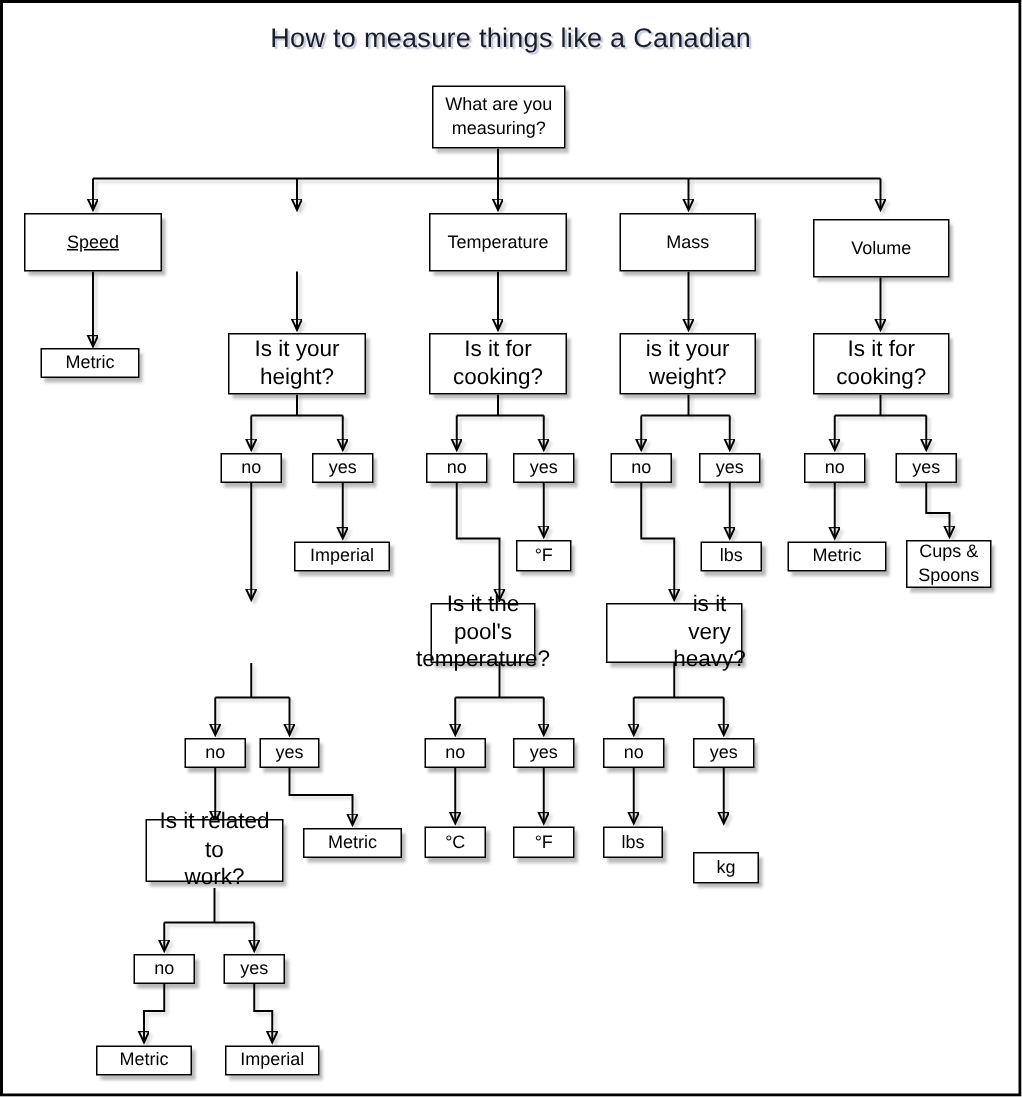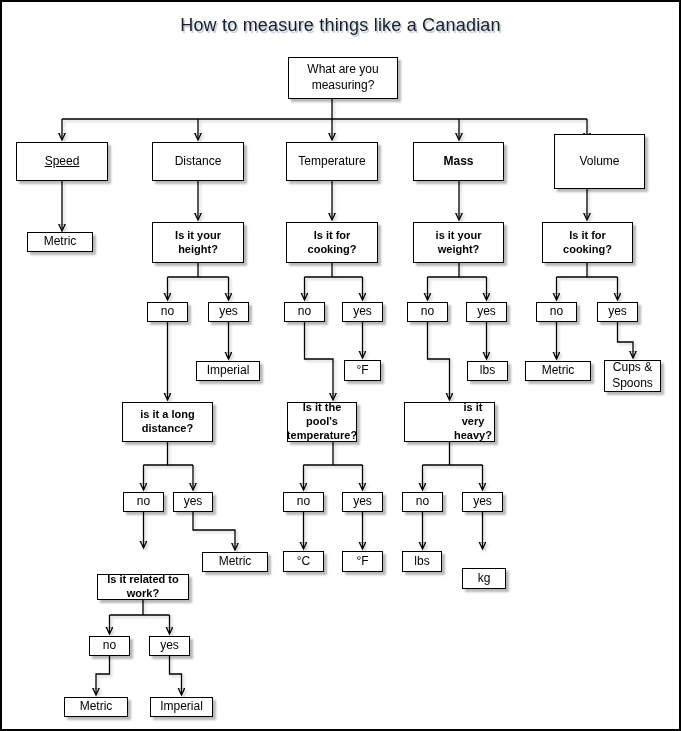--- a/index.html
+++ b/index.html
@@ -15,21 +15,21 @@
   .edges{position:absolute;left:0;top:0;width:681px;height:731px;
     filter:drop-shadow(2px 2px 1px rgba(0,0,0,0.18));}
   .edges path{stroke:#000;stroke-width:1.3;fill:none;}
   .edges path.a{marker-end:url(#arrow);}
   .node{
     position:absolute;background:#fff;border:1.5px solid #000;box-sizing:border-box;
     display:flex;align-items:center;justify-content:center;text-align:center;
     font-size:12px;line-height:1.3;color:#000;white-space:pre-line;
     box-shadow:2.5px 3px 2px rgba(0,0,0,0.28);
   }
-  .small{font-size:11px;line-height:1.25;font-weight:bold;}
+  .small{font-size:15px;line-height:1.25;}
 </style>
 </head>
 <body>
 
 <div class="canvas">
 
   <div class="title">How to measure things like a Canadian</div>
 
   <svg class="edges" viewBox="0 0 681 731" xmlns="http://www.w3.org/2000/svg">
     <defs>
@@ -91,28 +91,27 @@
     <path class="a" d="M480.5,510 L480.5,546"></path>
 
     <path d="M141,590 L141,613 M107.5,613 L167.5,613"></path>
     <path class="a" d="M107.5,613 L107.5,631"></path>
     <path class="a" d="M167.5,613 L167.5,631"></path>
 
     <path class="a" d="M107.5,654 L107.5,672 L94,672 L94,692"></path>
     <path class="a" d="M167.5,654 L167.5,672 L179.5,672 L179.5,692"></path>
   </svg>
 
-  <div class="node" style="left:286px;top:55px;width:110px;height:42px;">What are you
+  <div class="node" style="left:286px;top:55px;width:89px;height:42px;">What are you
 measuring?</div>
 
   <div class="node" style="left:14px;top:140px;width:92px;height:39px;text-decoration:underline;">Speed</div>
-  <div class="node" style="left:150px;top:140px;width:92px;height:39px;">Distance</div>
   <div class="node" style="left:284px;top:140px;width:92px;height:39px;">Temperature</div>
-  <div class="node" style="left:411px;top:140px;width:91px;height:39px;font-weight:bold;">Mass</div>
-  <div class="node" style="left:540px;top:132px;width:91px;height:55px;margin-left:12px;">Volume</div>
+  <div class="node" style="left:411px;top:140px;width:91px;height:39px;">Mass</div>
+  <div class="node" style="left:540px;top:144px;width:91px;height:39px;">Volume</div>
 
   <div class="node" style="left:25px;top:230px;width:66px;height:20px;">Metric</div>
 
   <div class="node small" style="left:150px;top:220px;width:92px;height:41px;">Is it your
 height?</div>
   <div class="node small" style="left:284px;top:220px;width:92px;height:41px;">Is it for
 cooking?</div>
   <div class="node small" style="left:411px;top:220px;width:91px;height:41px;">is it your
 weight?</div>
   <div class="node small" style="left:540px;top:220px;width:91px;height:41px;">Is it for
@@ -127,41 +126,39 @@
   <div class="node" style="left:534px;top:300px;width:41px;height:20px;">no</div>
   <div class="node" style="left:595px;top:300px;width:41px;height:20px;">yes</div>
 
   <div class="node" style="left:194px;top:359px;width:64px;height:20px;">Imperial</div>
   <div class="node" style="left:342px;top:358px;width:37px;height:21px;">°F</div>
   <div class="node" style="left:465px;top:359px;width:41px;height:20px;">lbs</div>
   <div class="node" style="left:523px;top:359px;width:66px;height:20px;">Metric</div>
   <div class="node" style="left:602px;top:358px;width:57px;height:32px;">Cups &amp;
 Spoons</div>
 
-  <div class="node small" style="left:120px;top:400px;width:91px;height:40px;">is it a long
-distance?</div>
   <div class="node small" style="left:285px;top:400px;width:70px;height:40px;">Is it the pool's
 temperature?</div>
   <div class="node small" style="left:402px;top:400px;width:91px;height:40px;padding-left:47px;">is it
 very heavy?</div>
 
   <div class="node" style="left:121px;top:490px;width:41px;height:20px;">no</div>
   <div class="node" style="left:171px;top:490px;width:40px;height:20px;">yes</div>
   <div class="node" style="left:281px;top:490px;width:41px;height:20px;">no</div>
   <div class="node" style="left:340px;top:490px;width:41px;height:20px;">yes</div>
   <div class="node" style="left:400px;top:490px;width:41px;height:20px;">no</div>
   <div class="node" style="left:460px;top:490px;width:41px;height:20px;">yes</div>
 
   <div class="node" style="left:200px;top:550px;width:66px;height:20px;">Metric</div>
   <div class="node" style="left:281px;top:549px;width:41px;height:21px;">°C</div>
   <div class="node" style="left:340px;top:549px;width:41px;height:21px;">°F</div>
   <div class="node" style="left:400px;top:549px;width:40px;height:21px;">lbs</div>
   <div class="node" style="left:460px;top:566px;width:44px;height:21px;">kg</div>
 
-  <div class="node small" style="left:95px;top:572px;width:92px;height:26px;">Is it related to
+  <div class="node small" style="left:95px;top:544px;width:92px;height:42px;">Is it related to
 work?</div>
 
   <div class="node" style="left:87px;top:634px;width:41px;height:20px;">no</div>
   <div class="node" style="left:147px;top:634px;width:41px;height:20px;">yes</div>
 
   <div class="node" style="left:62px;top:695px;width:64px;height:20px;">Metric</div>
   <div class="node" style="left:148px;top:695px;width:63px;height:20px;">Imperial</div>
 
 </div>
 

